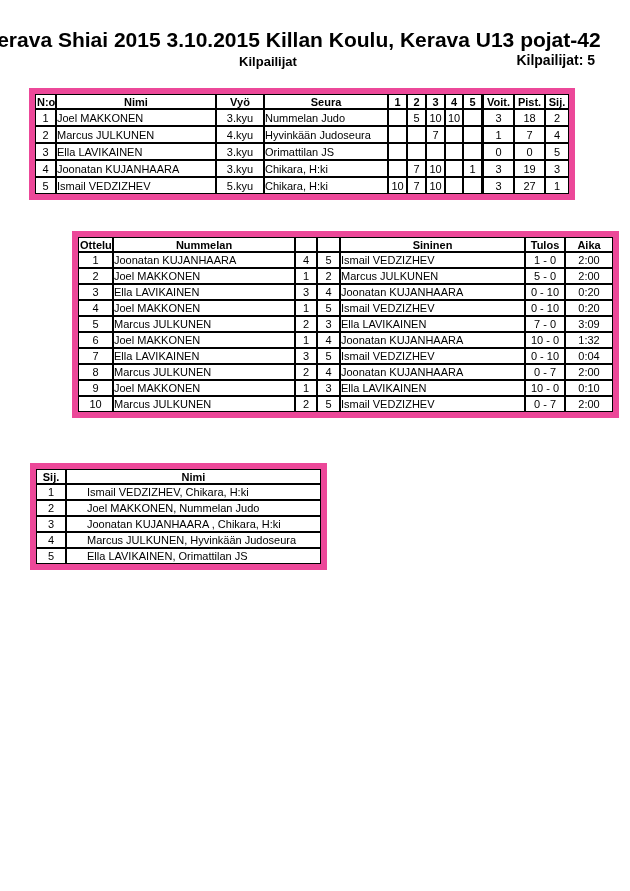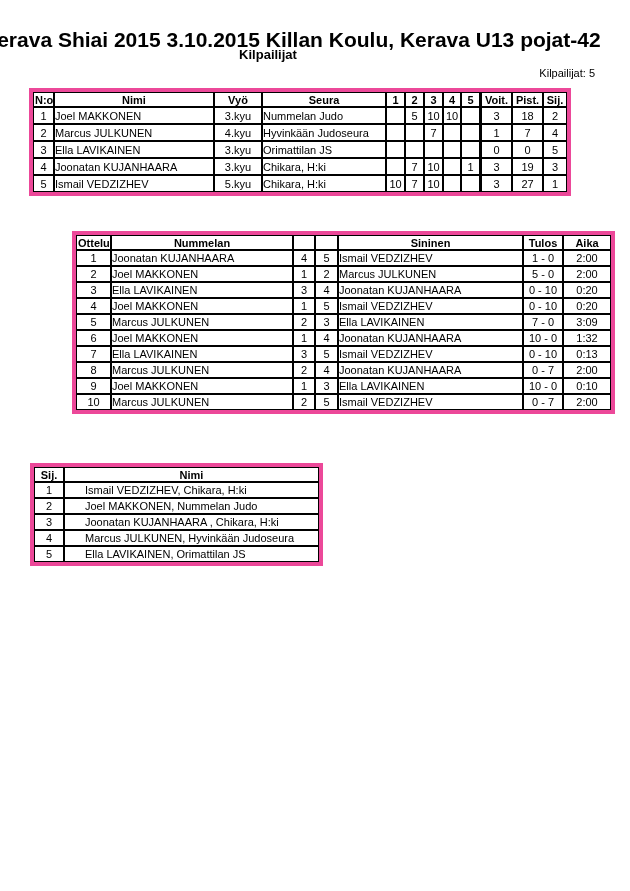--- a/index.html
+++ b/index.html
@@ -18,40 +18,39 @@
     left: -18px;
     font-size: 21px;
     font-weight: bold;
     white-space: nowrap;
     letter-spacing: 0;
   }
   .competitor-count {
     position: absolute;
     top: 52px;
     right: 35px;
-    font-size: 11px;
-    font-weight: normal;
-    margin-top: 15px;
+    font-size: 14px;
+    font-weight: bold;
   }
   .section-heading {
     position: absolute;
     font-size: 13px;
     font-weight: bold;
     text-align: center;
   }
-  #heading-competitors { top: 47px; left: 0px; width: 508px; padding-left: 28px; }
+  #heading-competitors { top: 54px; left: 0px; width: 508px; padding-left: 28px; }
   #heading-matches     { top: 213px; left: 29px; width: 534px; }
   #heading-results     { top: 445px; left: 30px; width: 285px; }
 
   table {
     position: absolute;
     border-collapse: separate;
     border-spacing: 0;
     table-layout: fixed;
-    border: 4px solid #ec4899;
+    border: 6px solid #ec4899;
     background: #fff;
     font-size: 11px;
   }
   th, td {
     border: 1px solid #000;
     overflow: hidden;
     white-space: nowrap;
     text-align: center;
     vertical-align: middle;
     font-size: 11px;
@@ -267,21 +266,21 @@
           <td class="">10 - 0</td>
           <td class="">1:32</td>
         </tr>
         <tr>
           <td class="">7</td>
           <td class="l">Ella LAVIKAINEN</td>
           <td class="">3</td>
           <td class="">5</td>
           <td class="l">Ismail VEDZIZHEV</td>
           <td class="">0 - 10</td>
-          <td class="">0:13</td>
+          <td class="">0:04</td>
         </tr>
         <tr>
           <td class="">8</td>
           <td class="l">Marcus JULKUNEN</td>
           <td class="">2</td>
           <td class="">4</td>
           <td class="l">Joonatan  KUJANHAARA</td>
           <td class="">0 - 7</td>
           <td class="">2:00</td>
         </tr>

